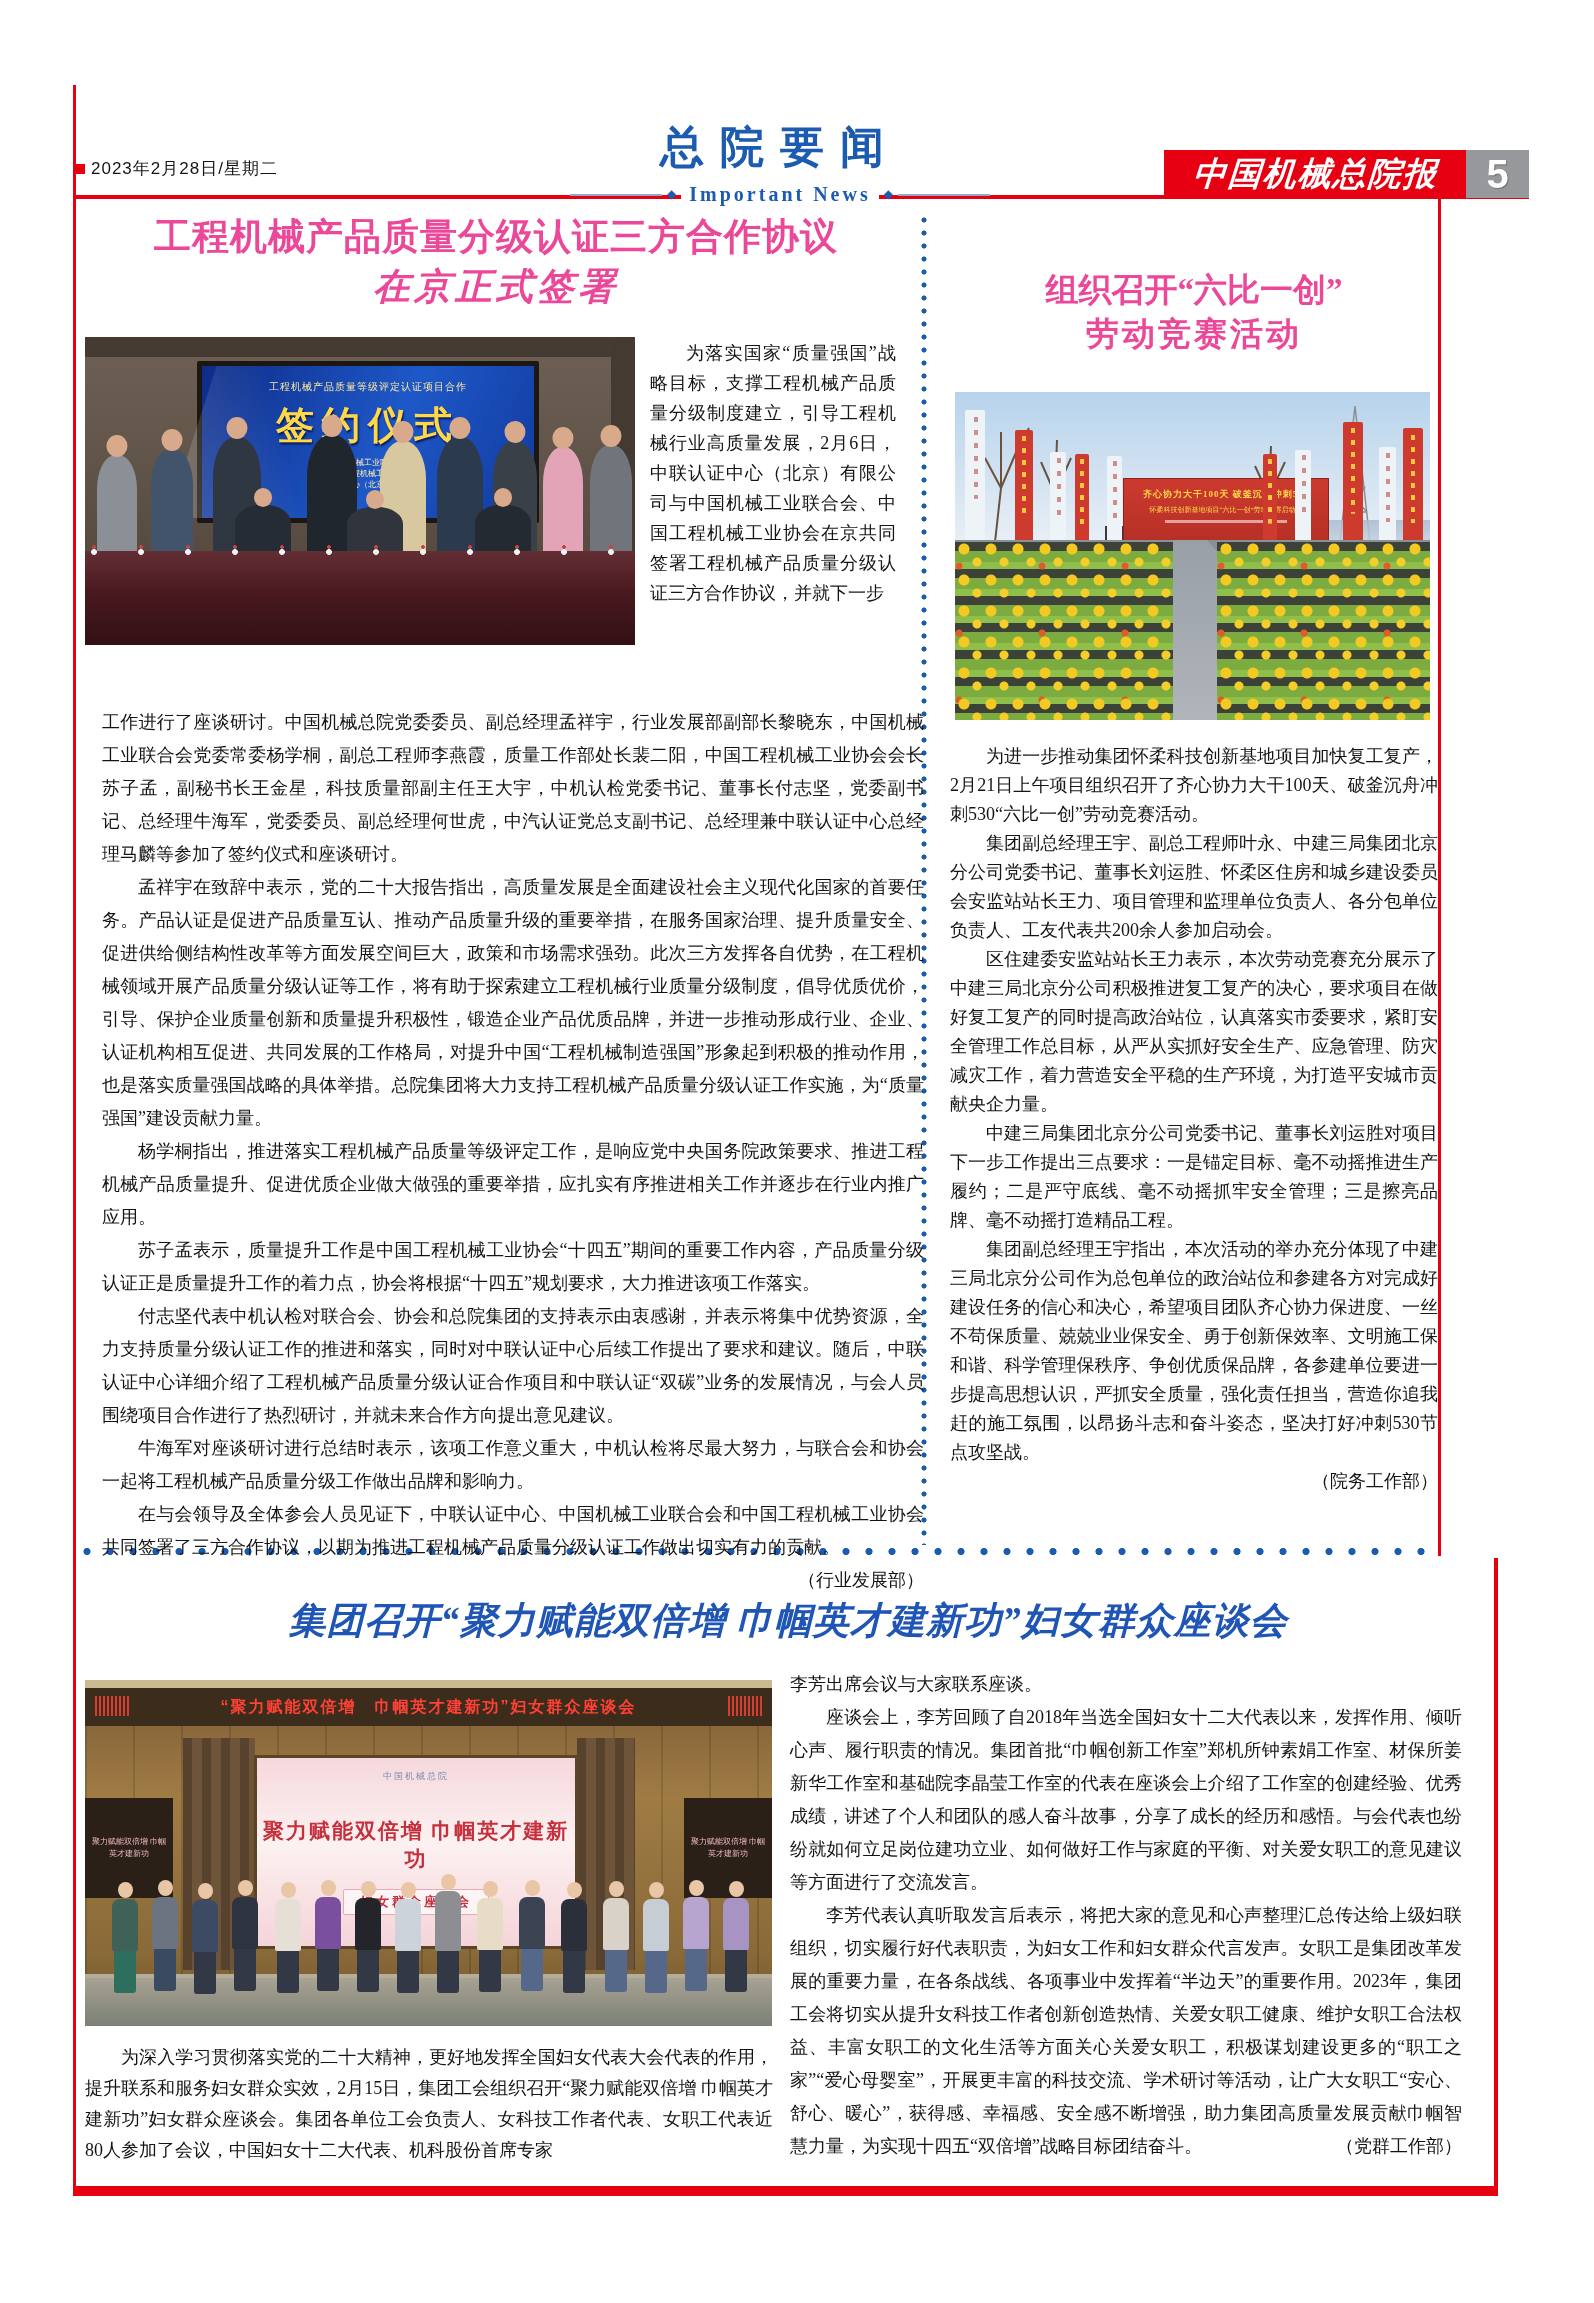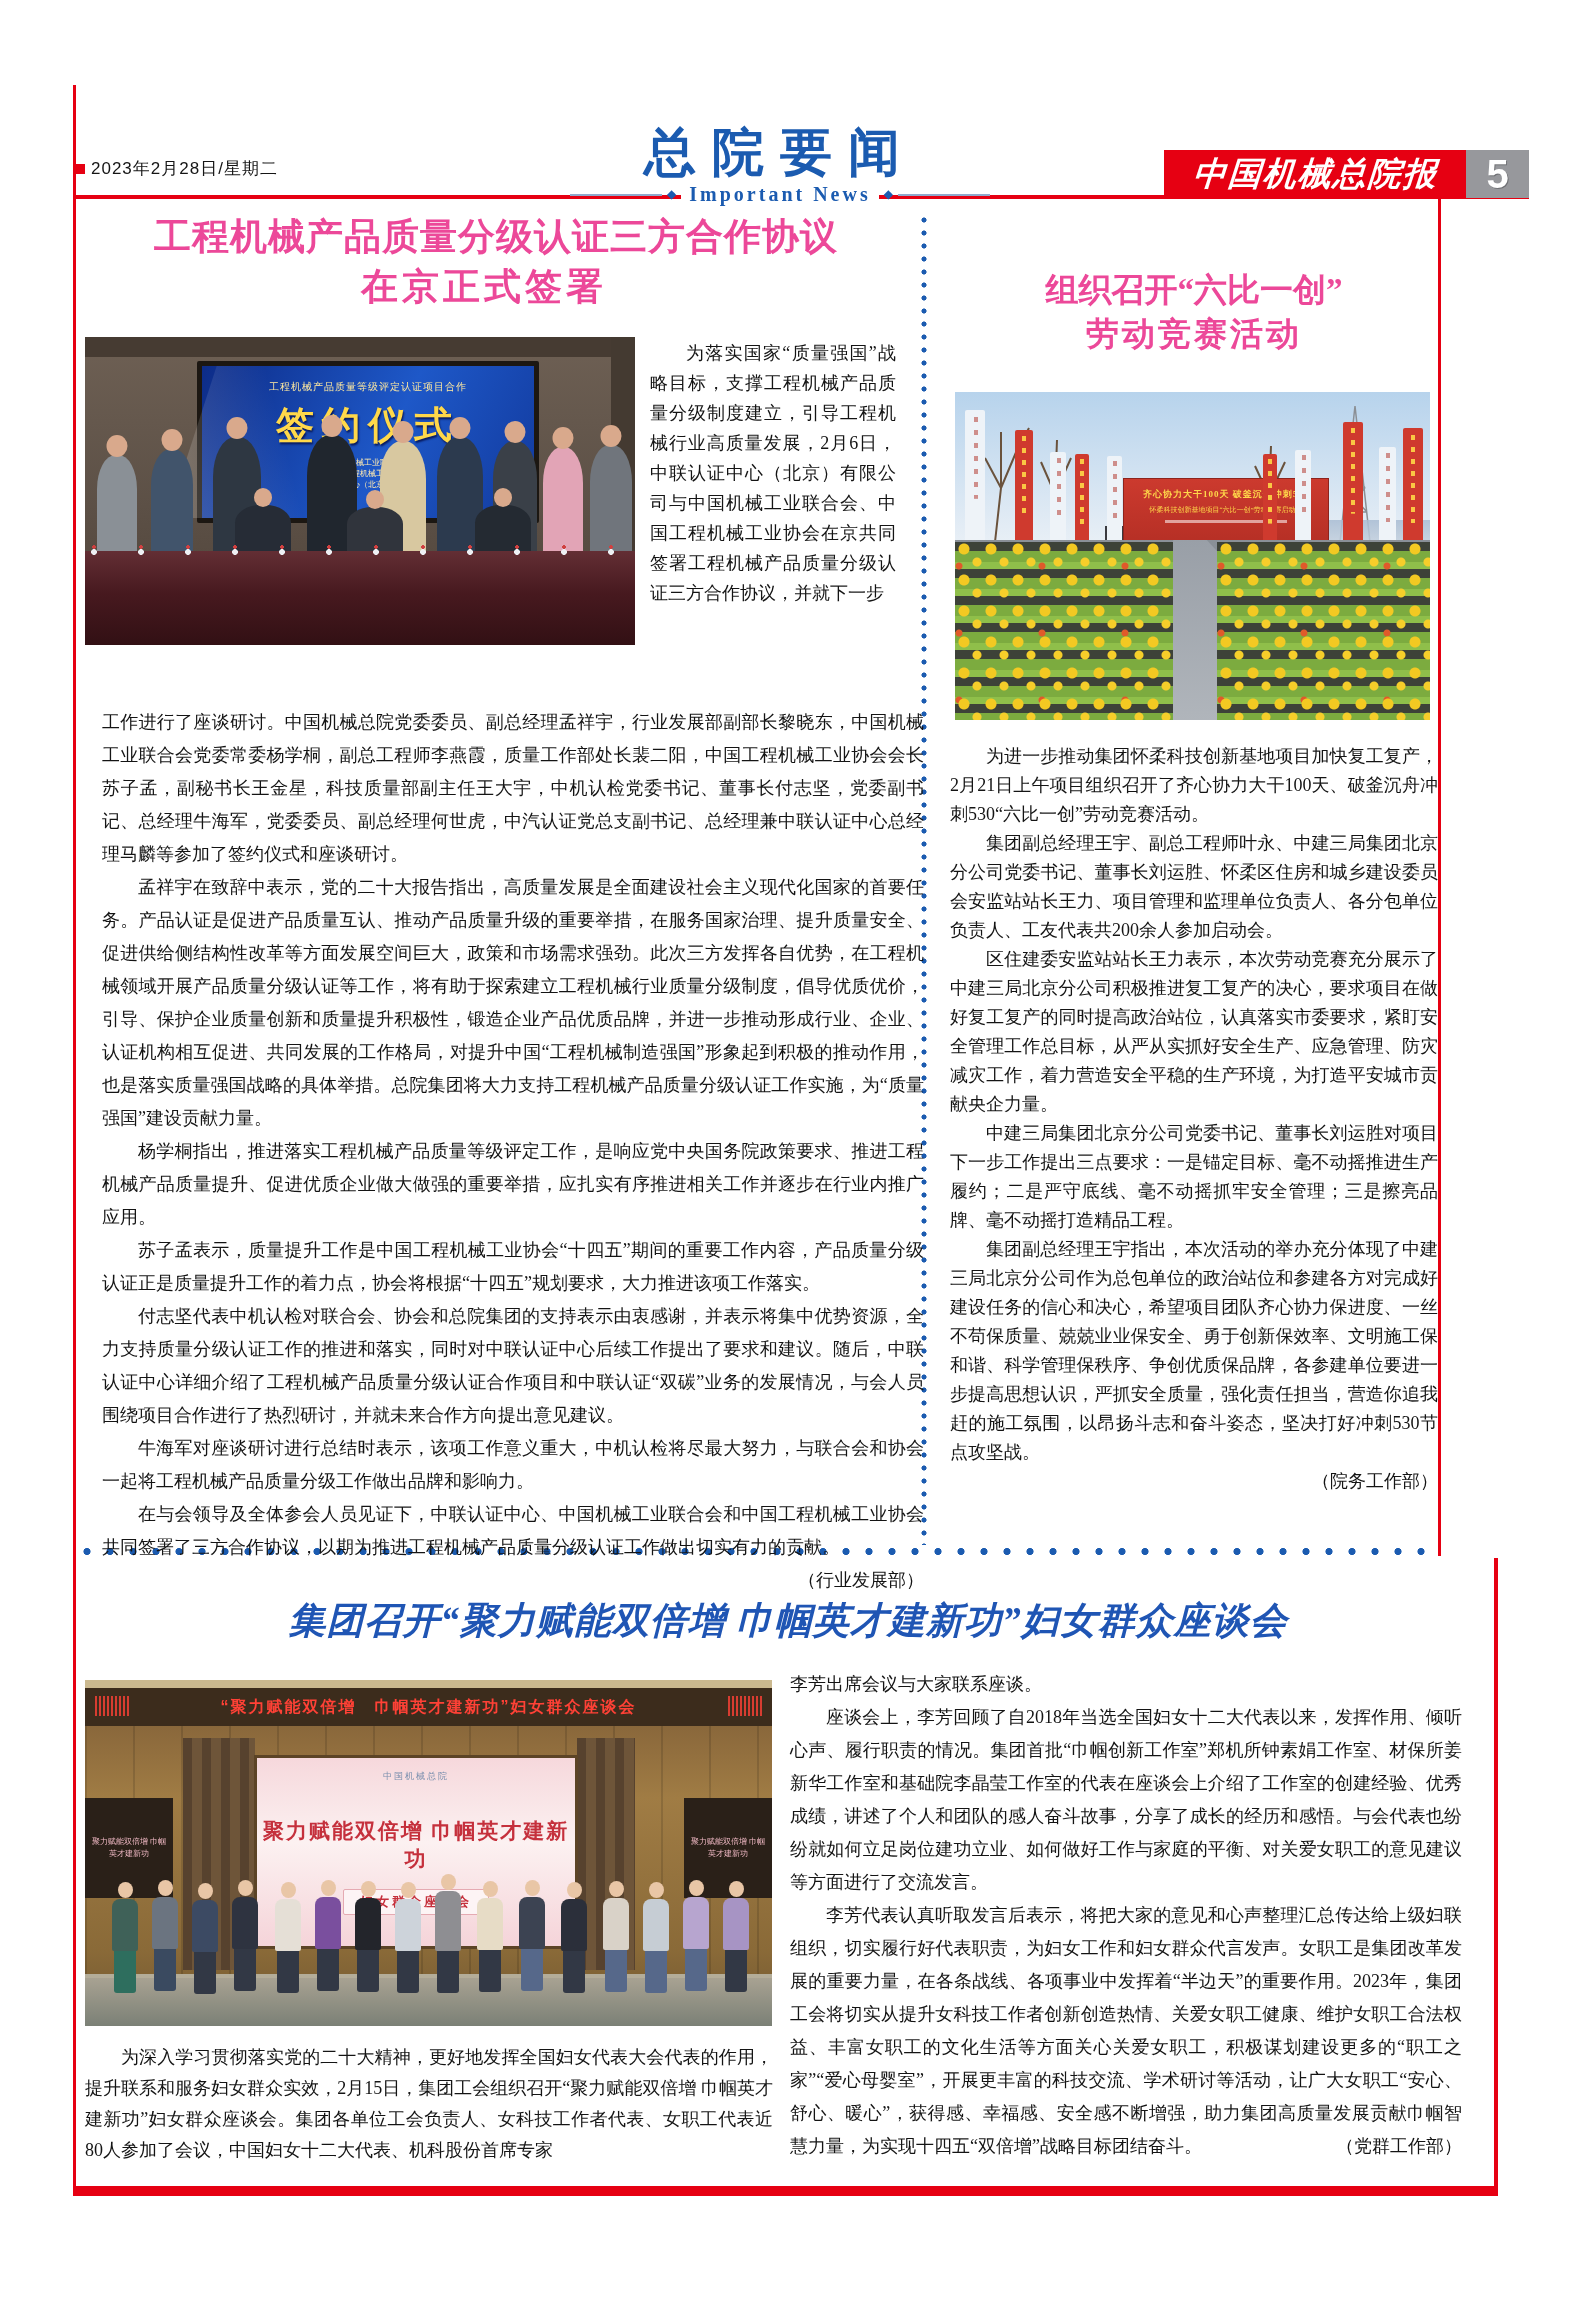--- a/index.html
+++ b/index.html
@@ -17,37 +17,37 @@
          background-image:radial-gradient(circle 2.2px at 3px 5px,#1b5bb0 2.2px,transparent 2.9px);
          background-size:6px 13px;}
   .hdots{left:80px;top:1547px;width:1358px;height:9px;
          background-image:radial-gradient(circle 3.2px at 7px 4.5px,#1b5bb0 3.2px,transparent 3.9px);
          background-size:23px 9px;}
   
   .date{left:75px;top:157px;font-size:17px;letter-spacing:1px;color:#151515;font-family:"Liberation Sans",sans-serif;}
   .date .sq{display:inline-block;width:10px;height:10px;background:#e60012;margin-right:6px;}
   .sec-title{left:500px;top:118px;width:560px;text-align:center;color:#1b5bb0;
              font-family:"Liberation Sans","DejaVu Sans",sans-serif;font-weight:900;
-             font-size:52px;letter-spacing:16px;}
+             font-size:44px;letter-spacing:16px;}
   .sec-sub{left:500px;top:183px;width:560px;display:flex;align-items:center;justify-content:center;z-index:3;}
   .sec-sub .dash{width:92px;height:2px;background:#8fa9cc;}
   .sec-sub .tick{color:#1b5bb0;font-size:12px;margin:0 5px;}
   .sec-sub .en{background:#fff;padding:0 8px;color:#1b5bb0;font-weight:bold;font-size:20px;
                letter-spacing:3px;font-family:"Liberation Serif",serif;}
   .masthead{left:1164px;top:150px;width:302px;height:48px;background:#e60012;z-index:2;
             display:flex;align-items:center;justify-content:center;}
   .masthead span{color:#fff;font-size:33px;font-weight:bold;font-style:italic;letter-spacing:2px;
                  font-family:"Liberation Serif",serif;transform:skewX(-4deg);}
   .pagenum{left:1466px;top:150px;width:63px;height:48px;background:#97989c;z-index:2;
            display:flex;align-items:center;justify-content:center;color:#fff;font-weight:bold;
            font-size:40px;font-family:"Liberation Sans",sans-serif;text-shadow:1px 1px 0 #6f7074;}
   
   .htitle{color:#ec4899;font-weight:900;text-align:center;font-family:"Liberation Serif",serif;}
   .a1-t1{left:85px;top:212px;width:822px;font-size:37px;letter-spacing:1px;}
-  .a1-t2{left:73px;top:262px;width:822px;font-size:37px;letter-spacing:4px;}
+  .a1-t2{left:85px;top:262px;width:822px;font-size:37px;letter-spacing:4px;font-style:italic;}
   .a2-t1{left:950px;top:220px;width:488px;font-size:33px;}
   .a2-t2{left:950px;top:268px;width:488px;font-size:33px;}
   .a2-t3{left:950px;top:312px;width:488px;font-size:33px;letter-spacing:3px;}
   .a3-t{left:85px;top:1596px;width:1406px;font-size:37px;font-style:italic;color:#1f55b4;letter-spacing:1px;}
   .body{font-size:18px;text-align:justify;color:#141414;}
   .body p{margin:0;text-indent:2em;}
   .body p.noind{text-indent:0;}
   .a1-intro{left:650px;top:338px;width:246px;line-height:30px;font-size:18px;text-align:justify;}
   .a1-body{left:102px;top:662px;width:822px;line-height:33px;margin-top:44px;}
   .a2-body{left:950px;top:742px;width:488px;line-height:29px;}

